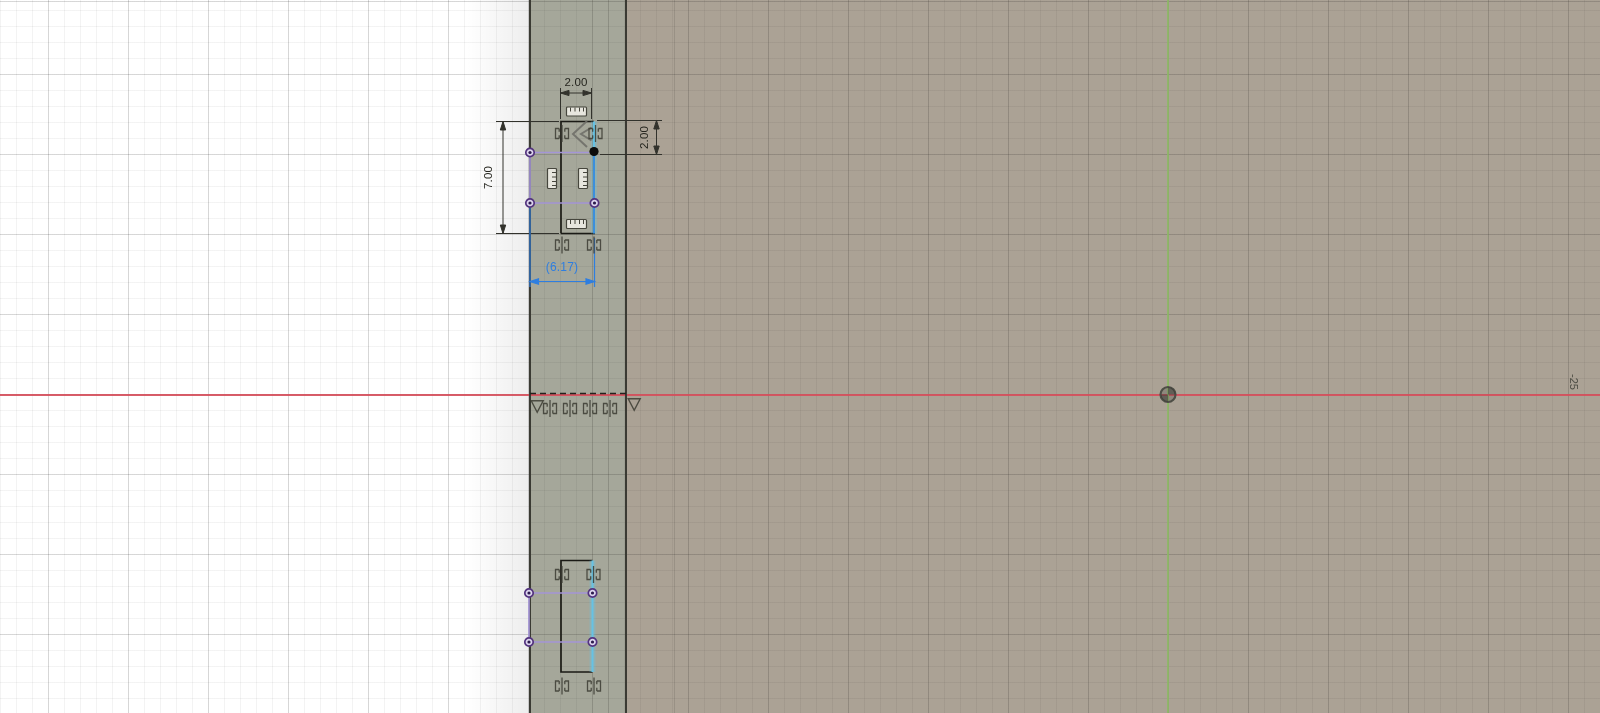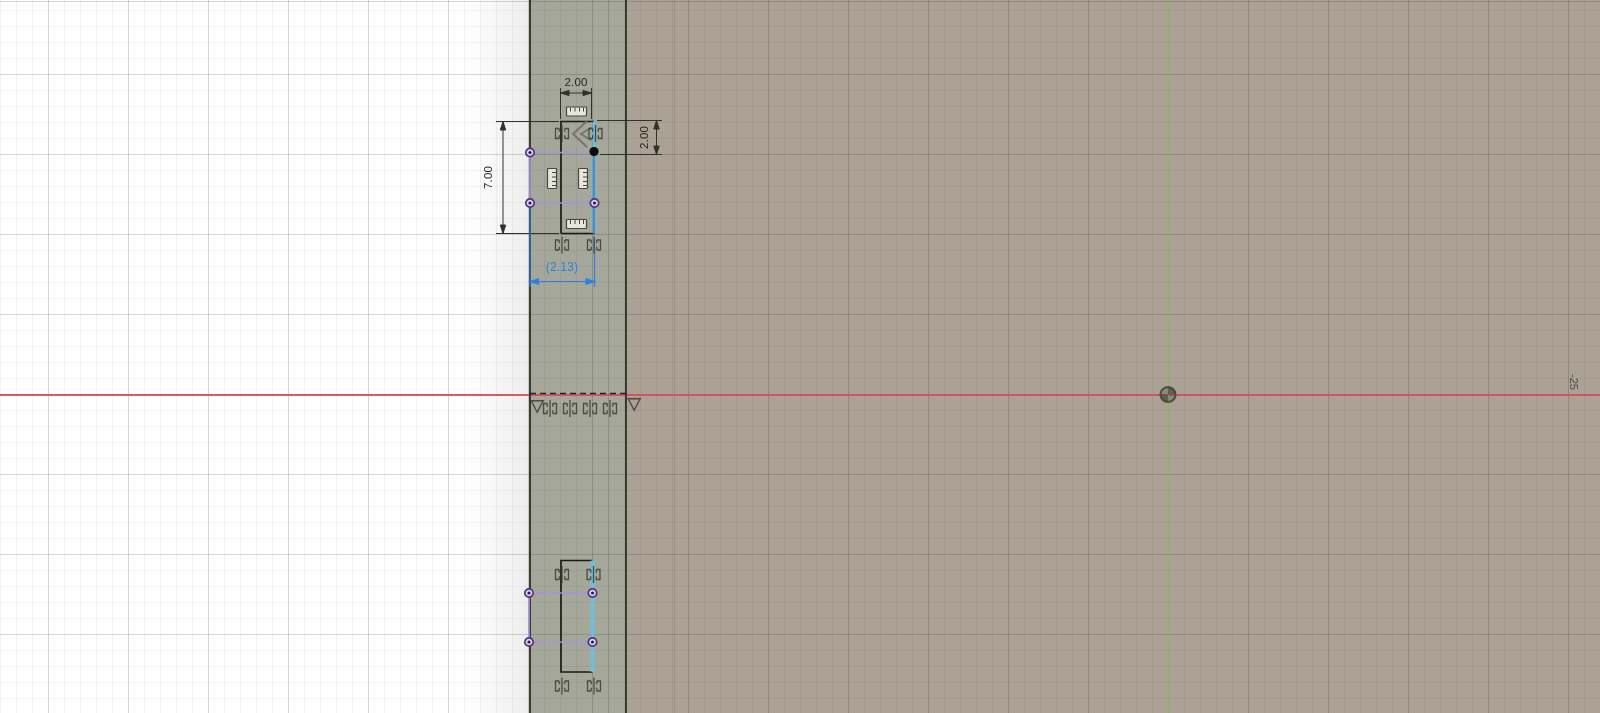--- a/index.html
+++ b/index.html
@@ -194,17 +194,17 @@
       <use href="#icon-symmetry" x="586" y="677.5"></use>
     </g>
   </svg>
 
   <div class="dim" style="left:560px;top:76px;width:32px;">2.00</div>
 
   <div class="dim rot-ccw" style="left:471px;top:171px;width:34px;">7.00</div>
 
   <div class="dim rot-ccw" style="left:627px;top:131px;width:34px;">2.00</div>
 
-  <div class="dim blue" style="left:539px;top:261px;width:46px;">(2.13)</div>
+  <div class="dim blue" style="left:539px;top:261px;width:46px;">(6.17)</div>
 
   <div class="grid-label" style="left:1559px;top:376px;width:30px;">-25</div>
 
 </div>
 
 </body></html>

